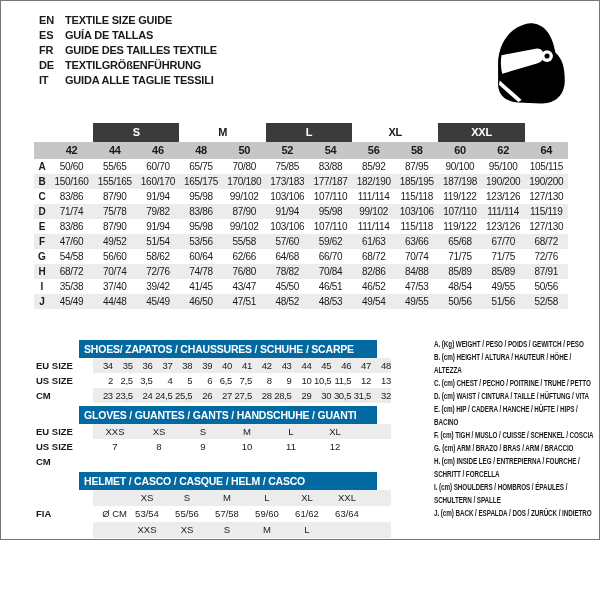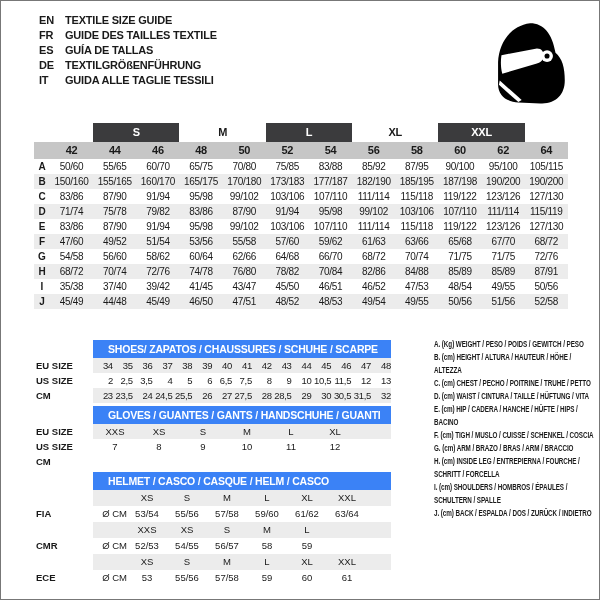--- a/index.html
+++ b/index.html
@@ -1,16 +1,16 @@
 <!DOCTYPE html>
 <html><head>
 <meta charset="utf-8">
 <style>
   html,body{margin:0;padding:0;background:#fff;}
-  .page{position:relative;width:600px;height:600px;box-sizing:border-box;
+  .page{position:relative;width:600px;height:540px;box-sizing:border-box;
         border:1px solid #777;background:#fff;overflow:hidden;
         font-family:"Liberation Sans",sans-serif;color:#1a1a1a;}
 
   
   .lang-list{position:absolute;left:38px;top:12px;}
   .lang-row{display:flex;height:15px;line-height:15px;font-size:11px;font-weight:bold;letter-spacing:-0.2px;}
   .lang-code{width:26px;}
   
   .helmet-icon{position:absolute;left:492px;top:16px;width:76px;height:90px;}
 
@@ -24,22 +24,22 @@
   .st-band{display:flex;height:17px;background:#c6c6c6;}
   .st-band .st-cell{font-weight:bold;line-height:17px;font-size:11px;}
   .st-row{display:flex;height:15px;}
   .st-row.shaded{background:#ececec;}
   .st-letter{width:16px;text-align:center;font-size:10px;font-weight:bold;line-height:15px;}
   .st-cell{width:43.17px;text-align:center;font-size:10px;line-height:15px;letter-spacing:-0.3px;}
 
   
   .sec{position:absolute;left:33px;width:357px;}
   .sec-shoes{top:339px;} .sec-gloves{top:405px;} .sec-helmet{top:471px;}
-  .sec-bar{margin-left:59px;width:298px;height:18px;background:#3b82f6;color:#fff;
-           font-size:10.5px;font-weight:bold;line-height:18px;padding-left:15px;
+  .sec-bar{margin-left:45px;width:298px;height:18px;background:#0369a1;color:#fff;
+           font-size:10.5px;font-weight:bold;line-height:18px;padding-left:5px;
            box-sizing:border-box;letter-spacing:-0.2px;}
   .sec-row{display:flex;height:15px;line-height:15px;font-size:9.5px;}
   .sec-helmet .sec-row{height:16px;line-height:16px;}
   .sec-label{width:59px;font-weight:bold;font-size:9.5px;padding-left:2px;box-sizing:border-box;}
   .sec-data{display:flex;width:298px;}
   .sec-row.shaded .sec-data{background:#ececec;}
   .cell-flex{flex:1 1 0;text-align:right;letter-spacing:-0.3px;}
   .cell-glove{width:44px;text-align:center;}
   .cell-helmet{width:40px;text-align:center;}
   .cell-unit{width:34px;text-align:right;padding-left:3px;box-sizing:border-box;}
@@ -54,26 +54,26 @@
 <body>
 
 <div class="page">
 
   <div class="lang-list">
       <div class="lang-row">
         <span class="lang-code">EN</span>
         <span class="lang-title">TEXTILE SIZE GUIDE</span>
       </div>
       <div class="lang-row">
+        <span class="lang-code">ES</span>
+        <span class="lang-title">GUÍA DE TALLAS</span>
+      </div>
+      <div class="lang-row">
         <span class="lang-code">FR</span>
         <span class="lang-title">GUIDE DES TAILLES TEXTILE</span>
-      </div>
-      <div class="lang-row">
-        <span class="lang-code">ES</span>
-        <span class="lang-title">GUÍA DE TALLAS</span>
       </div>
       <div class="lang-row">
         <span class="lang-code">DE</span>
         <span class="lang-title">TEXTILGRÖßENFÜHRUNG</span>
       </div>
       <div class="lang-row">
         <span class="lang-code">IT</span>
         <span class="lang-title">GUIDA ALLE TAGLIE TESSILI</span>
       </div>
     </div>

